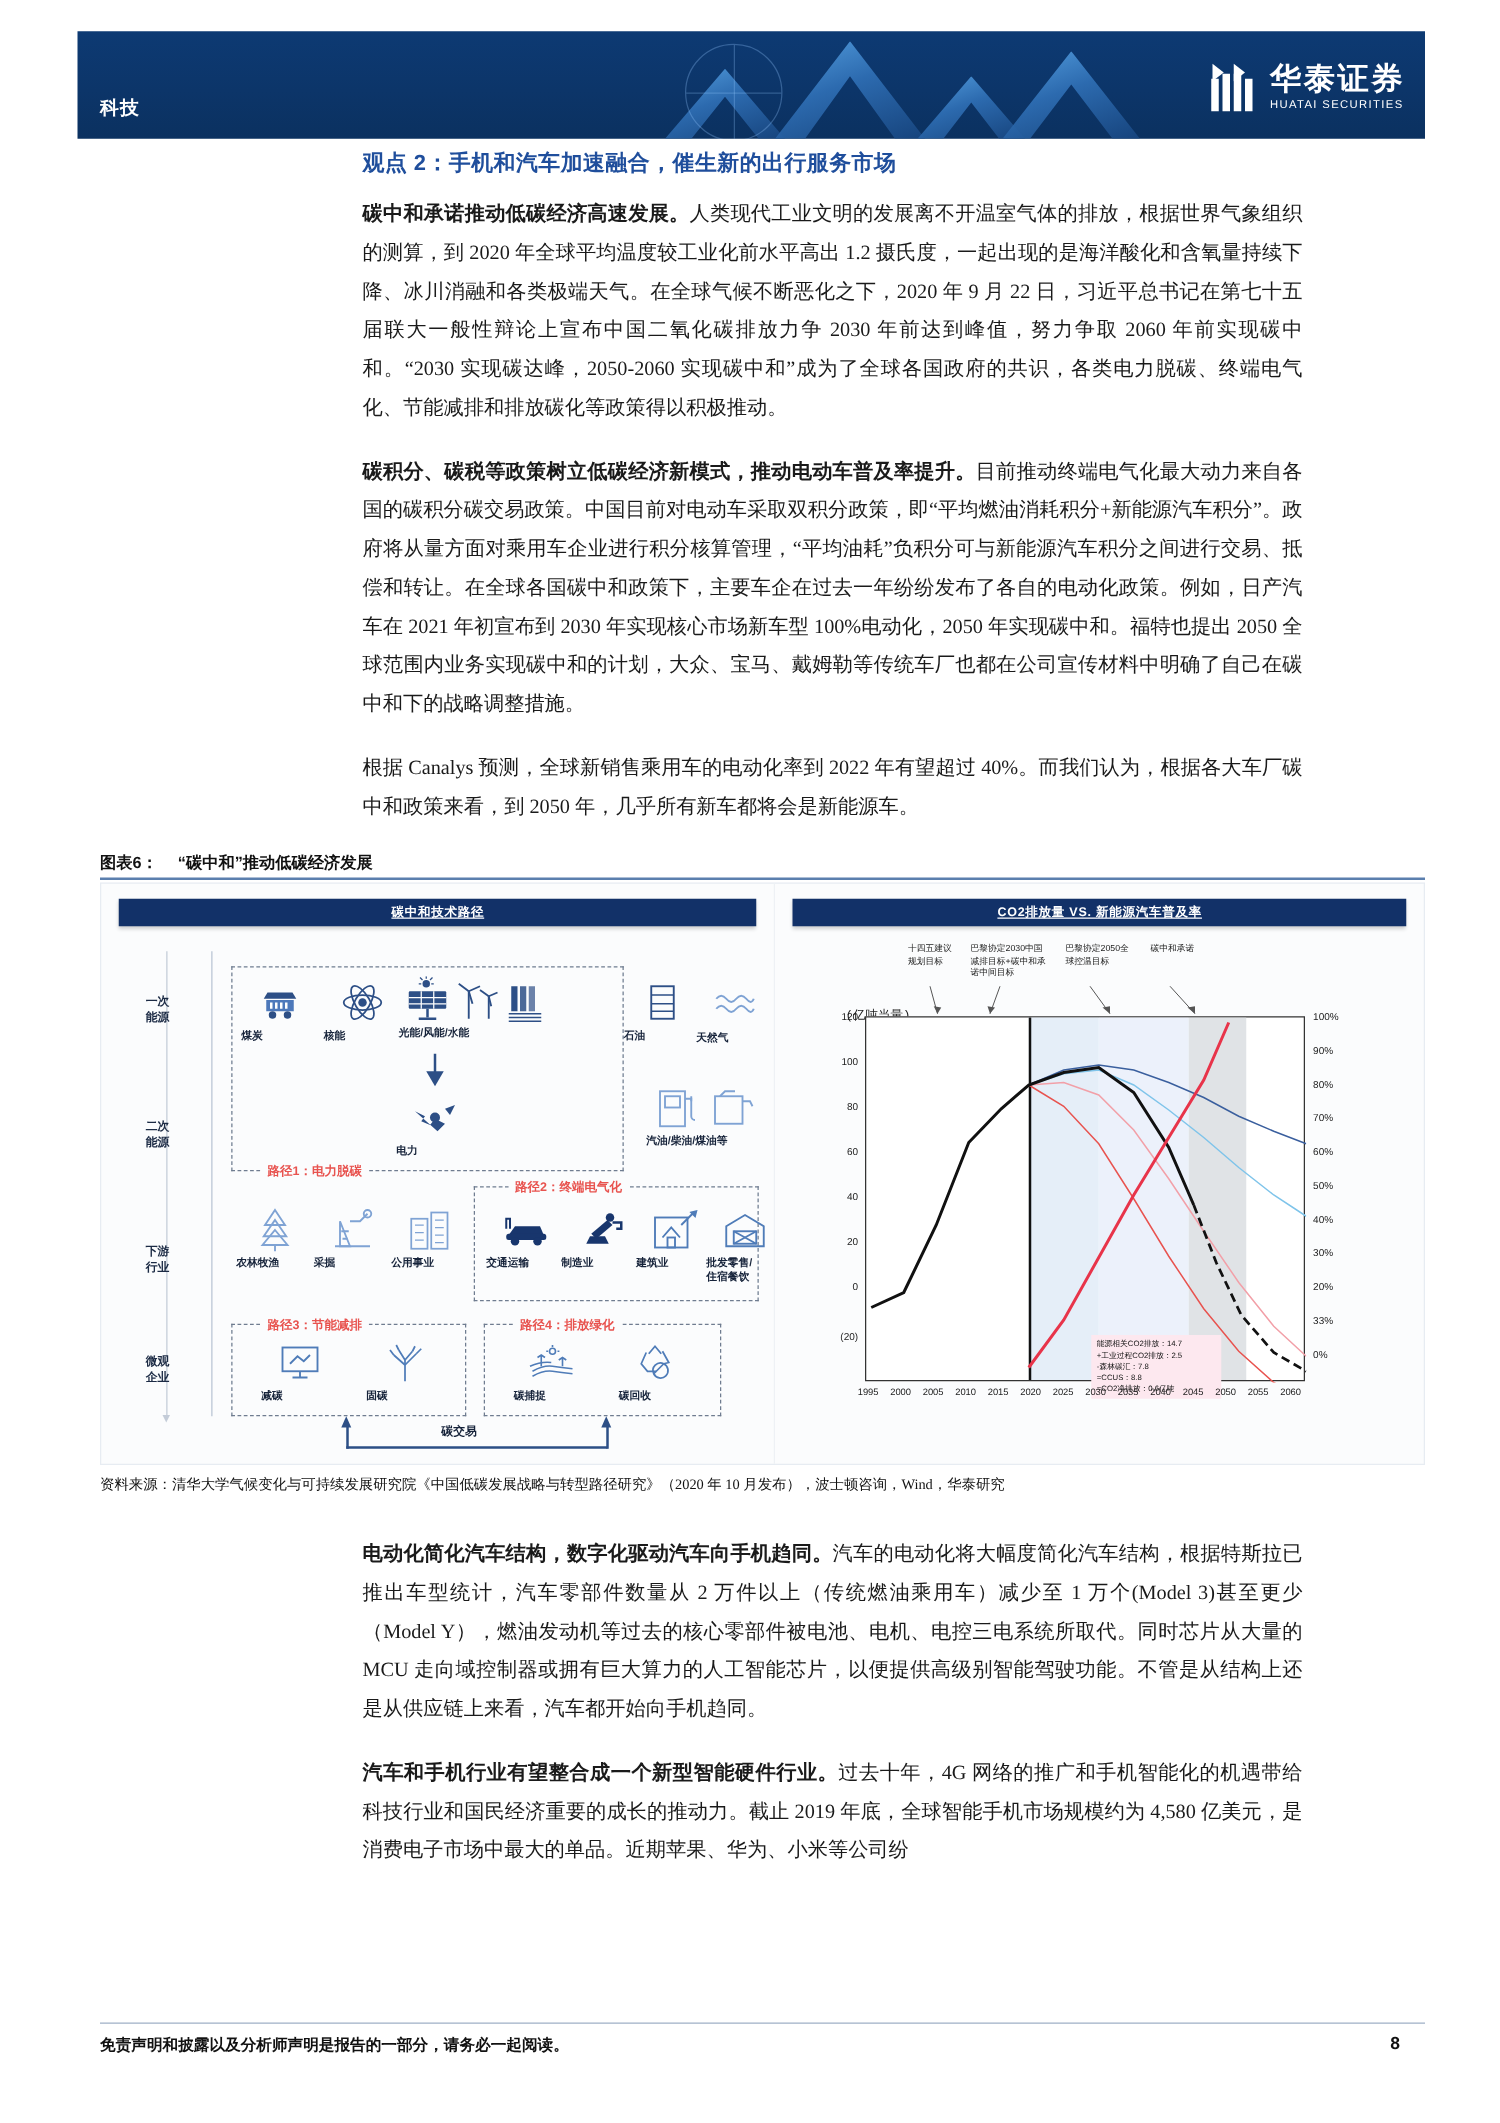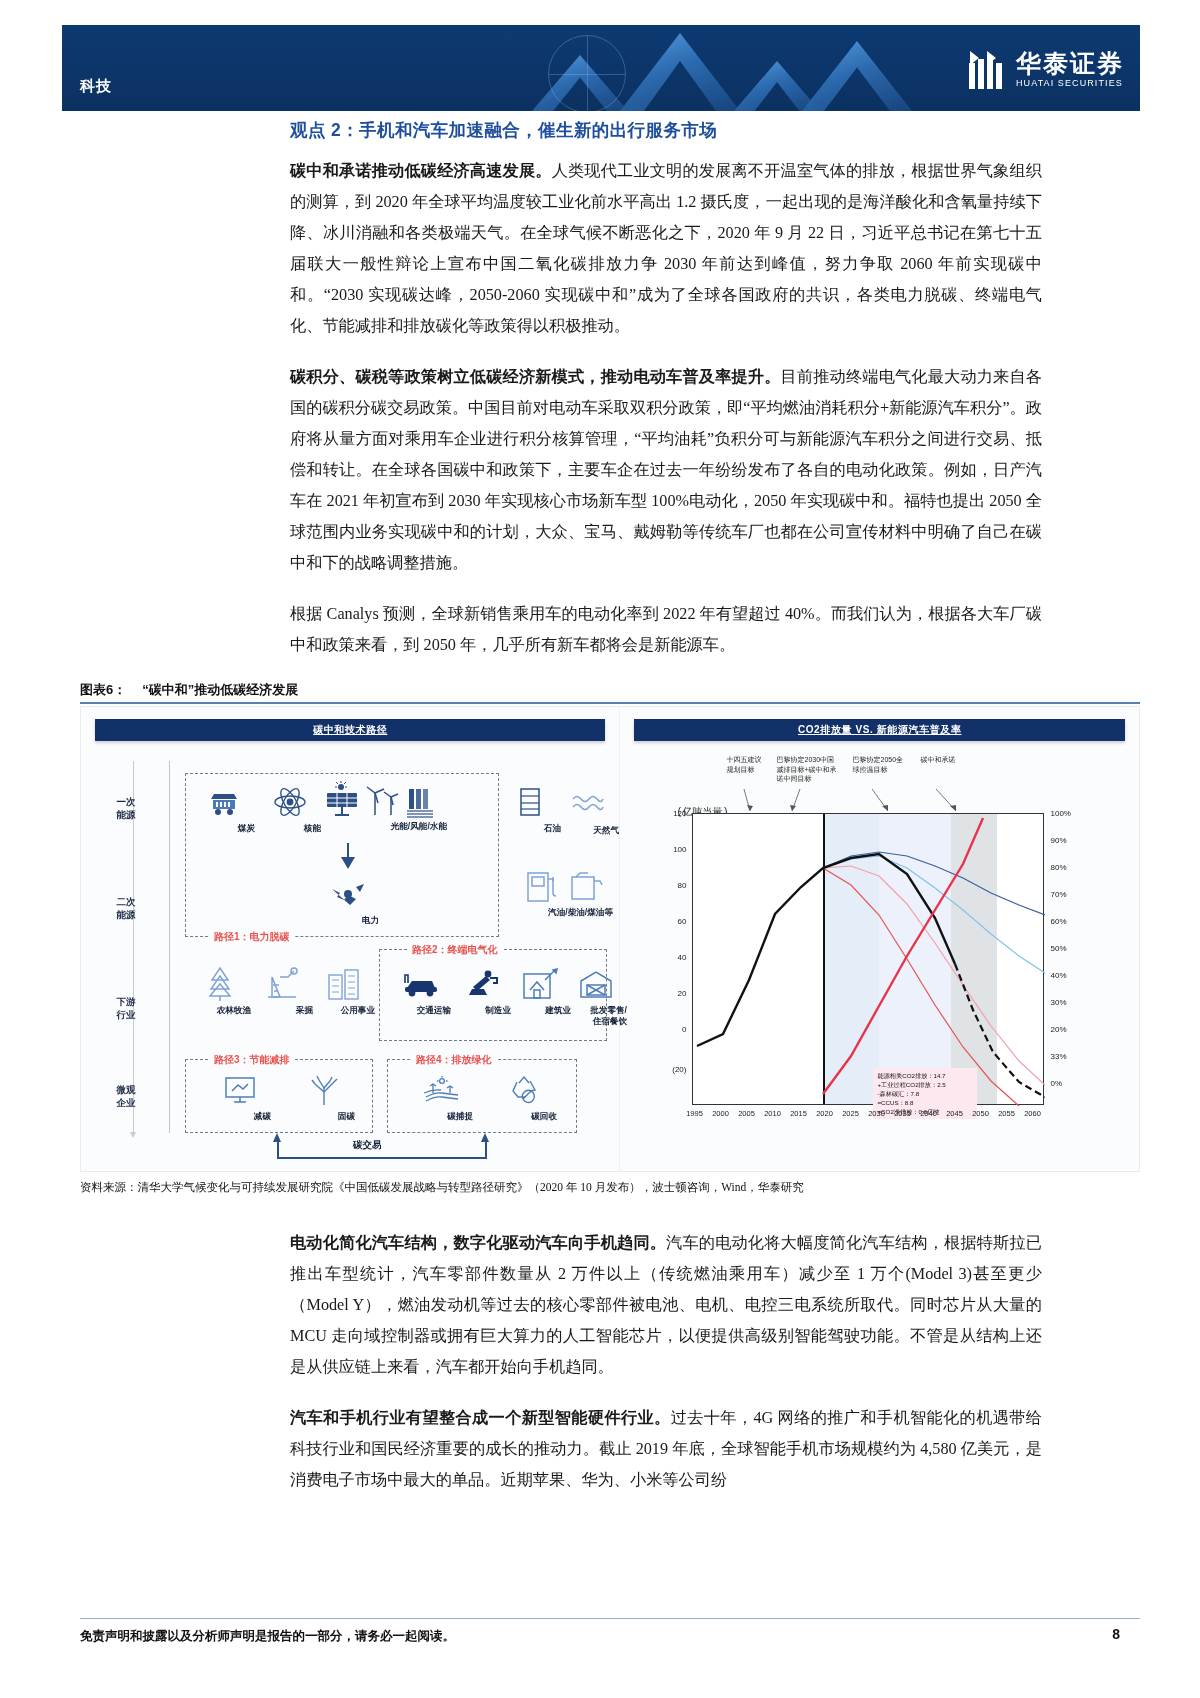--- a/index.html
+++ b/index.html
@@ -107,21 +107,21 @@
   .vline { position:absolute; left:88px; width:1px; background:#b9c4d4; }
   .axis-arrow{ position:absolute; left:52px; width:1px; background:#c4ccd8;}
   .axis-arrow:after{
     content:""; position:absolute; bottom:-5px; left:-3px; width:0;height:0;
     border-left:3.5px solid transparent;border-right:3.5px solid transparent;border-top:6px solid #c4ccd8;
   }
   .dbox {
     position:absolute; border:1.4px dashed #6f7c90;
   }
   .icon-cell {
-    position:absolute; text-align:right; width:62px;
+    position:absolute; text-align:left; width:62px;
   }
   .icon-cell .lbl {
     font-size:8.6px; color:#16233a; margin-top:2px; line-height:11px; font-weight:bold;
     font-family:"Liberation Sans", sans-serif;
   }
   .icon-glyph { height:38px; display:flex; align-items:center; justify-content:center; }
   .path-tag {
     position:absolute; color:#e8534f; font-size:10px; font-weight:bold;
     background:#fbfcfd; padding:0 5px;
     font-family:"Liberation Sans", sans-serif;

